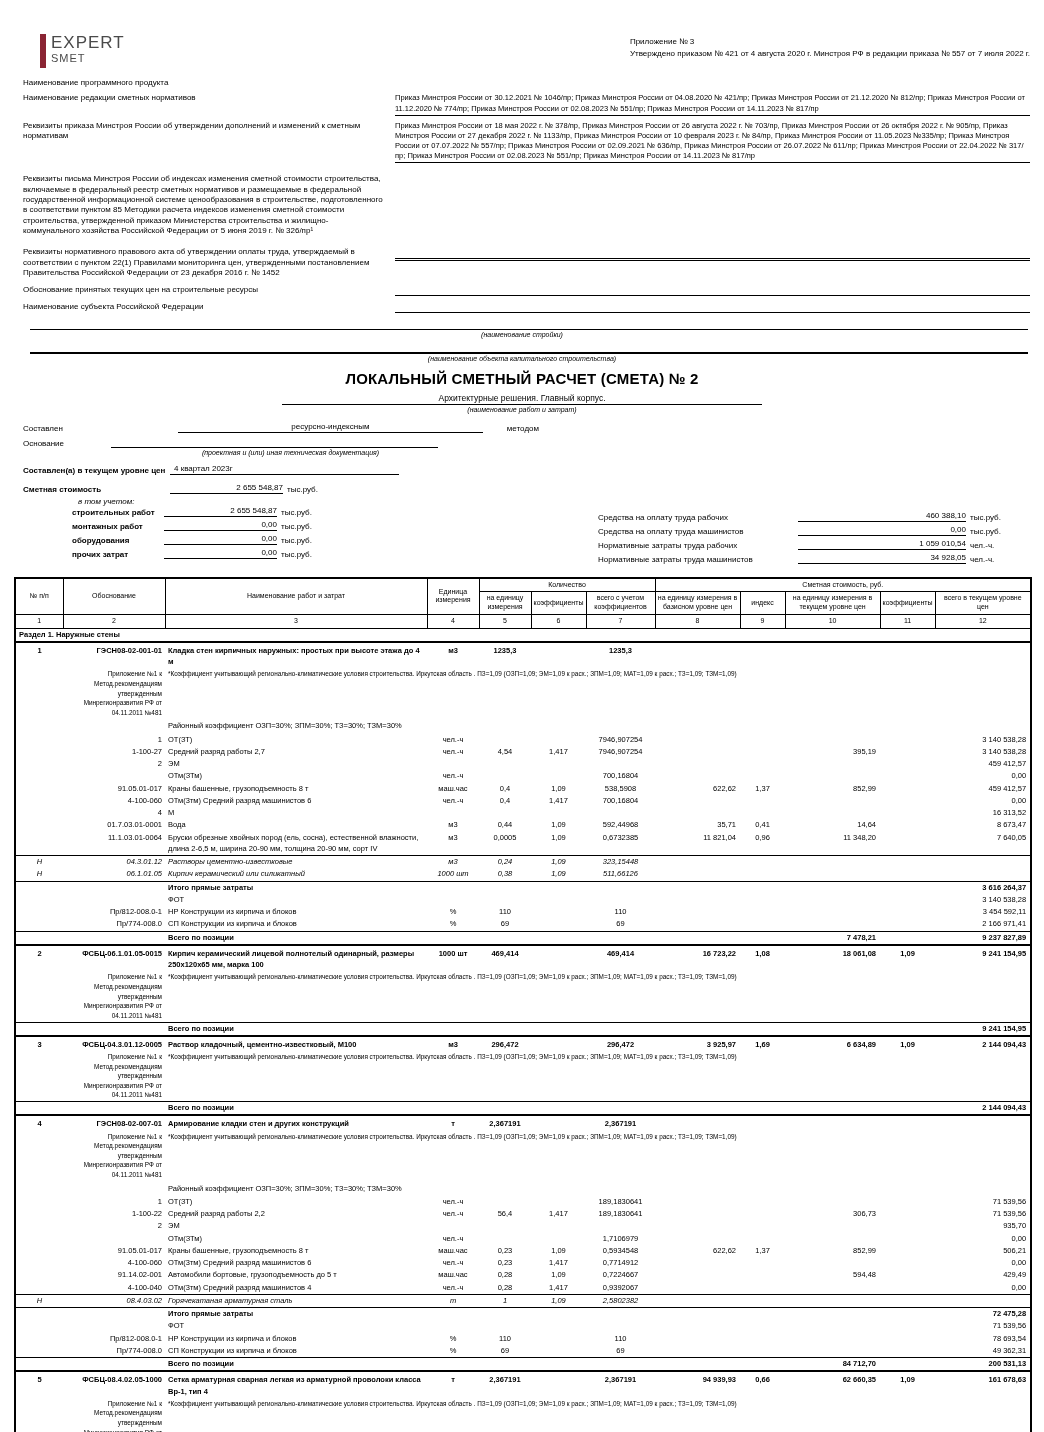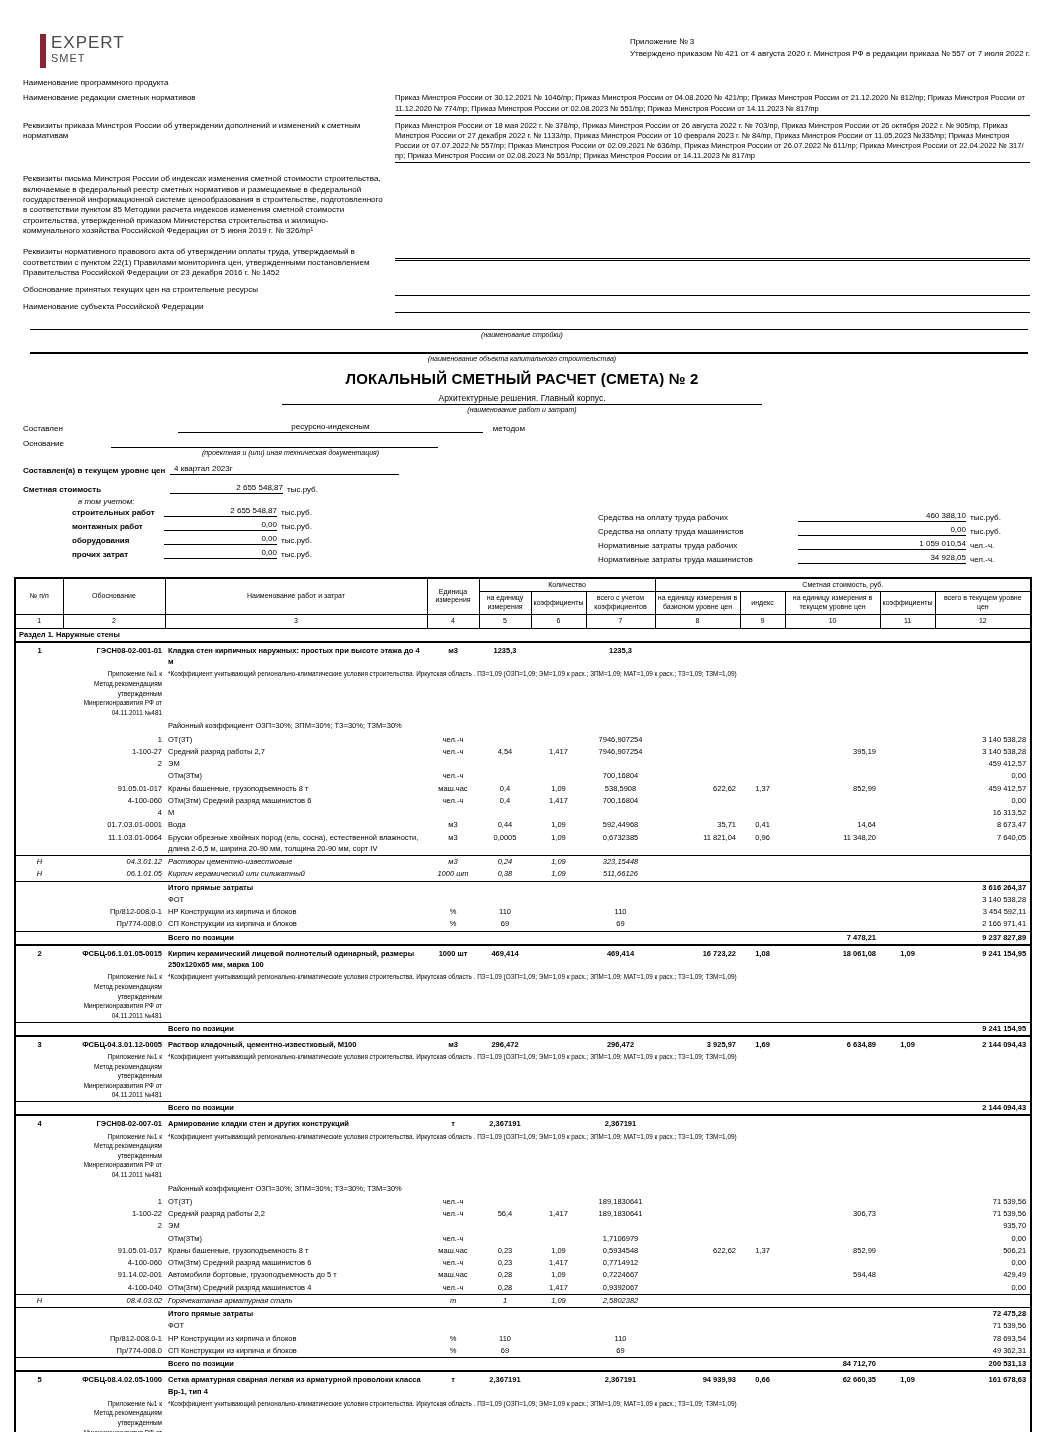--- a/index.html
+++ b/index.html
@@ -26,21 +26,21 @@
   
   .rule1{border-top:1px solid #000;margin:16px 16px 0 30px;}
   .rule2{border-top:2px solid #000;margin:14px 16px 0 30px;}
   .caption{font-size:7px;font-style:italic;text-align:center;margin-top:1px;}
   .doc-title{font-size:15px;font-weight:bold;text-align:center;margin-top:8px;letter-spacing:.2px;}
   .subtitle{width:480px;margin:6px auto 0;text-align:center;font-size:8.5px;border-bottom:1px solid #000;padding-bottom:1px;}
   
   .comp{padding:9px 14px 0 23px;font-size:8px;}
   .comp-row{display:flex;align-items:flex-end;margin-bottom:4px;}
   .u-mid{width:305px;border-bottom:1px solid #000;text-align:center;margin-left:115px;padding-bottom:1px;}
-  .word{margin-left:10px;}
+  .word{margin-left:24px;}
   .osn-line{width:327px;border-bottom:1px solid #000;margin-left:47px;height:10px;}
   .osn-cap{font-size:7px;font-style:italic;margin:1px 0 8px 115px;width:305px;text-align:center;}
   .i{font-style:italic;}
   .cur-row{display:flex;align-items:flex-end;margin-bottom:8px;}
   .cur-label{width:147px;font-weight:bold;}
   .cur-val{width:225px;border-bottom:1px solid #000;padding:0 0 1px 4px;}
   
   .cost{padding:0 14px 0 23px;font-size:8px;}
   .c-row{display:flex;align-items:flex-end;margin-bottom:3px;}
   .c-l1{width:147px;font-weight:bold;}

